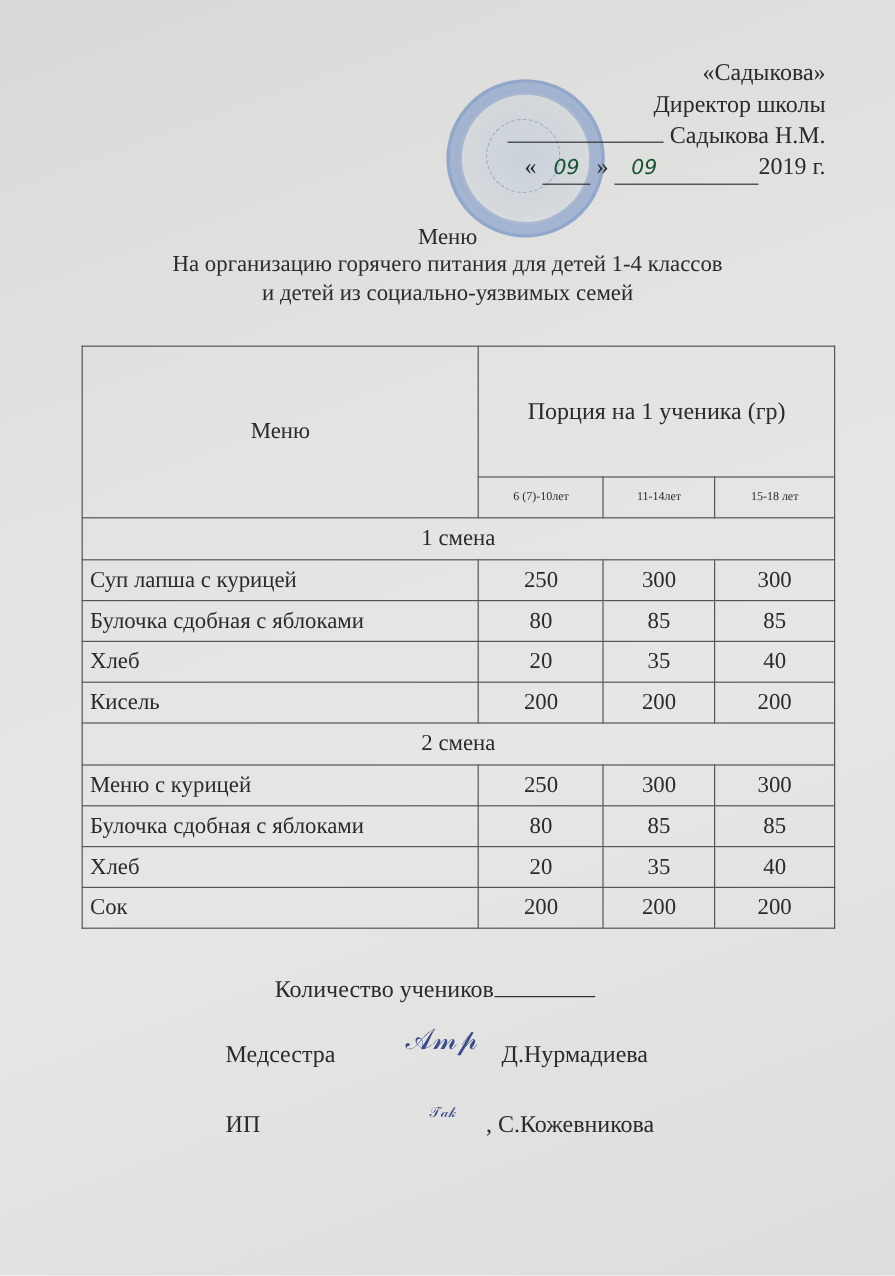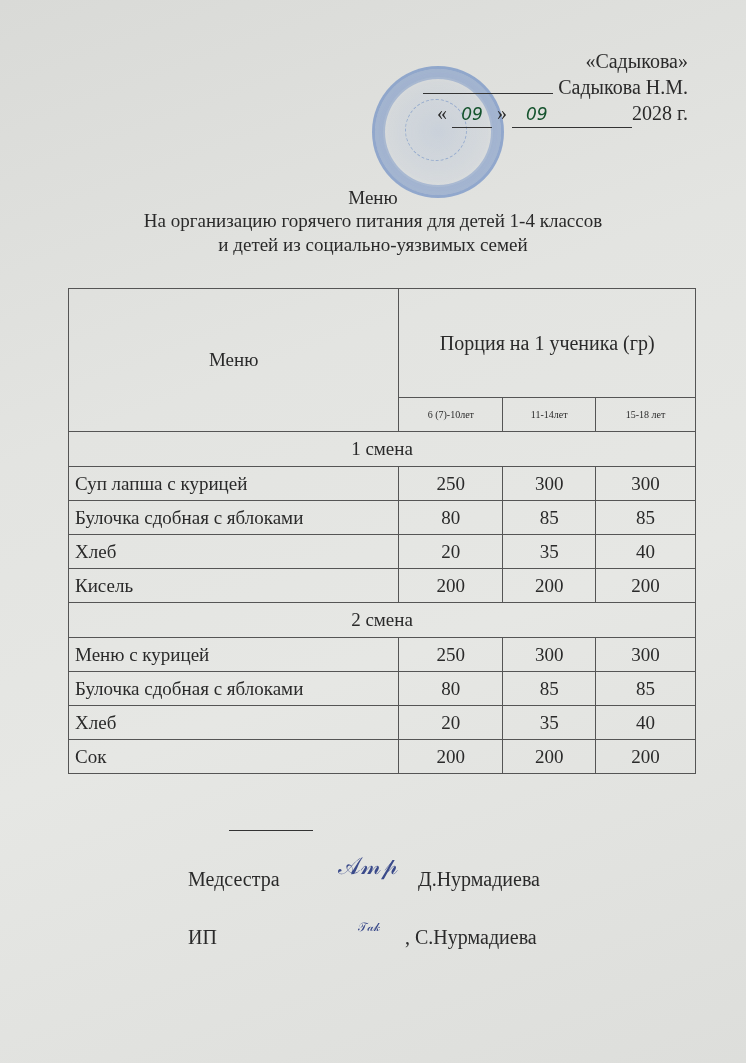--- a/index.html
+++ b/index.html
@@ -43,29 +43,30 @@
 </style>
 </head>
 <body>
 
 <div class="abs stamp">
   <div class="stamp-inner"></div>
 </div>
 
 <div class="abs approve">
   <div class="line">«Садыкова»</div>
+  <div class="line">Директор школы</div>
   <div class="line">
     <span class="underline-slot" style="width:130px"></span>
     <span>Садыкова Н.М.</span>
   </div>
   <div class="line">
     <span>«</span>
     <span class="underline-slot hand" style="width:40px;text-align:center">09</span>
     <span>»</span>
-    <span class="underline-slot hand" style="width:120px;text-align:left;padding-left:14px;box-sizing:border-box">09</span><span>2028 г.</span>
+    <span class="underline-slot hand" style="width:120px;text-align:left;padding-left:14px;box-sizing:border-box">09</span><span>2019 г.</span>
   </div>
 </div>
 
 <div class="abs title" style="top:186px">Меню</div>
 <div class="abs title" style="top:209px">На организацию горячего питания для детей 1-4 классов</div>
 <div class="abs title" style="top:233px">и детей из социально-уязвимых семей</div>
 
 <table class="menu">
   <colgroup>
     <col style="width:331px">
@@ -136,22 +137,22 @@
   <tr class="row">
     <td>Сок</td>
     <td class="num">200</td>
     <td class="num">200</td>
     <td class="num">200</td>
   </tr>
 </tbody>
   </table>
 
 <div class="abs footer" style="left:229px; top:812px;">
-  <span class="underline-slot" style="width:84px;height:18px;vertical-align:baseline"></span>
+  <span>Количество учеников</span><span class="underline-slot" style="width:84px;height:18px;vertical-align:baseline"></span>
 </div>
 
 <div class="abs footer" style="left:188px; top:868px;">Медсестра</div>
 <div class="abs sig" style="left:338px; top:852px; font-size:24px;">𝒜𝓂𝓅</div>
 <div class="abs footer" style="left:418px; top:868px;">Д.Нурмадиева</div>
 
 <div class="abs footer" style="left:188px; top:926px;">ИП</div>
 <div class="abs sig" style="left:358px; top:920px; font-size:12px;">𝒯𝒶𝓀</div>
-<div class="abs footer" style="left:405px; top:926px;">, С.Нурмадиева</div>
+<div class="abs footer" style="left:405px; top:926px;">, С.Кожевникова</div>
 
 </body></html>

